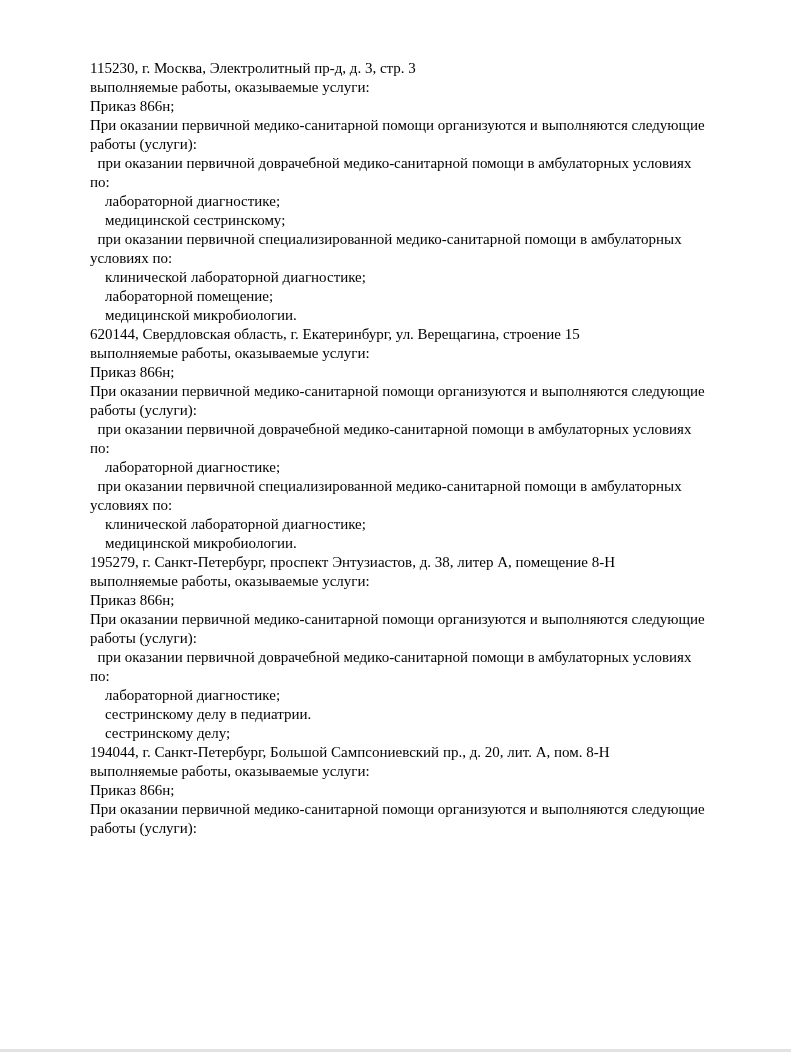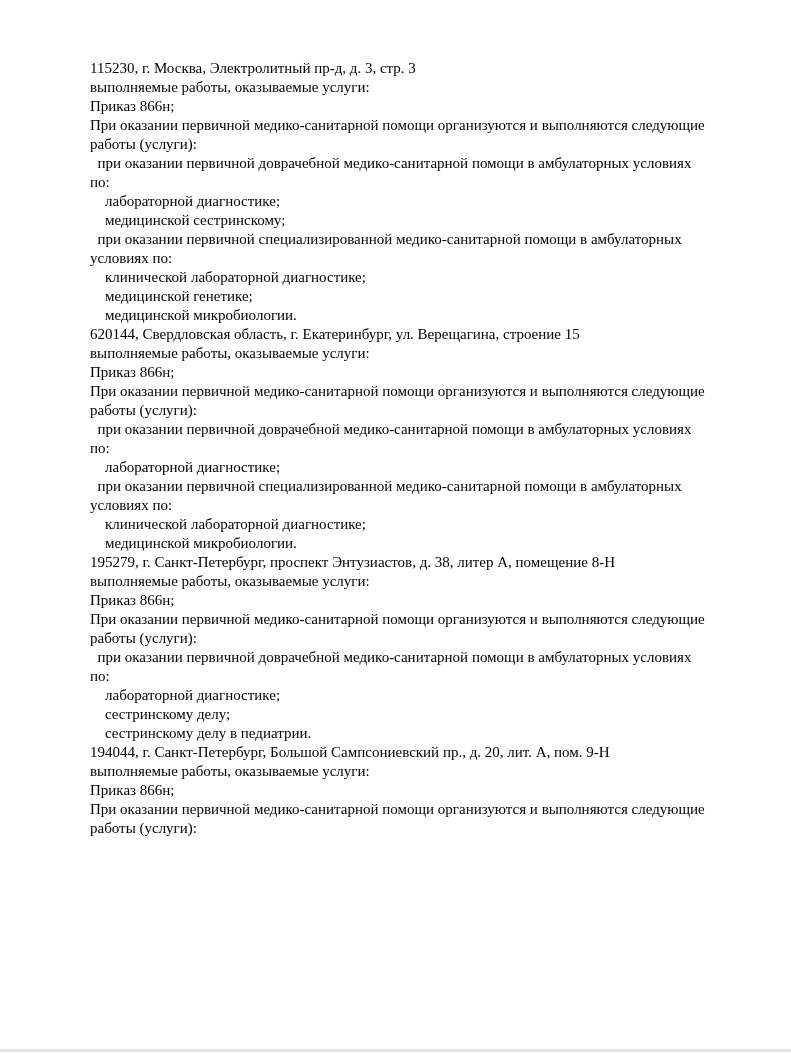--- a/index.html
+++ b/index.html
@@ -53,21 +53,21 @@
       <div class="line">Приказ 866н;</div>
       <div class="line">При оказании первичной медико-санитарной помощи организуются и выполняются следующие</div>
       <div class="line">работы (услуги):</div>
       <div class="line">  при оказании первичной доврачебной медико-санитарной помощи в амбулаторных условиях</div>
       <div class="line">по:</div>
       <div class="line">    лабораторной диагностике;</div>
       <div class="line">    медицинской сестринскому;</div>
       <div class="line">  при оказании первичной специализированной медико-санитарной помощи в амбулаторных</div>
       <div class="line">условиях по:</div>
       <div class="line">    клинической лабораторной диагностике;</div>
-      <div class="line">    медицинской генетике;</div>
+      <div class="line">    лабораторной помещение;</div>
       <div class="line">    медицинской микробиологии.</div>
     </div>
     <div class="block">
       <div class="line">620144, Свердловская область, г. Екатеринбург, ул. Верещагина, строение 15</div>
       <div class="line">выполняемые работы, оказываемые услуги:</div>
       <div class="line">Приказ 866н;</div>
       <div class="line">При оказании первичной медико-санитарной помощи организуются и выполняются следующие</div>
       <div class="line">работы (услуги):</div>
       <div class="line">  при оказании первичной доврачебной медико-санитарной помощи в амбулаторных условиях</div>
       <div class="line">по:</div>
@@ -79,25 +79,25 @@
     </div>
     <div class="block">
       <div class="line">195279, г. Санкт-Петербург, проспект Энтузиастов, д. 38, литер А, помещение 8-Н</div>
       <div class="line">выполняемые работы, оказываемые услуги:</div>
       <div class="line">Приказ 866н;</div>
       <div class="line">При оказании первичной медико-санитарной помощи организуются и выполняются следующие</div>
       <div class="line">работы (услуги):</div>
       <div class="line">  при оказании первичной доврачебной медико-санитарной помощи в амбулаторных условиях</div>
       <div class="line">по:</div>
       <div class="line">    лабораторной диагностике;</div>
+      <div class="line">    сестринскому делу в педиатрии.</div>
       <div class="line">    сестринскому делу;</div>
-      <div class="line">    сестринскому делу в педиатрии.</div>
     </div>
     <div class="block">
-      <div class="line">194044, г. Санкт-Петербург, Большой Сампсониевский пр., д. 20, лит. А, пом. 9-Н</div>
+      <div class="line">194044, г. Санкт-Петербург, Большой Сампсониевский пр., д. 20, лит. А, пом. 8-Н</div>
       <div class="line">выполняемые работы, оказываемые услуги:</div>
       <div class="line">Приказ 866н;</div>
       <div class="line">При оказании первичной медико-санитарной помощи организуются и выполняются следующие</div>
       <div class="line">работы (услуги):</div>
     </div>
   </div>
 
 <div class="bottom-divider"></div>
 
 </body></html>

